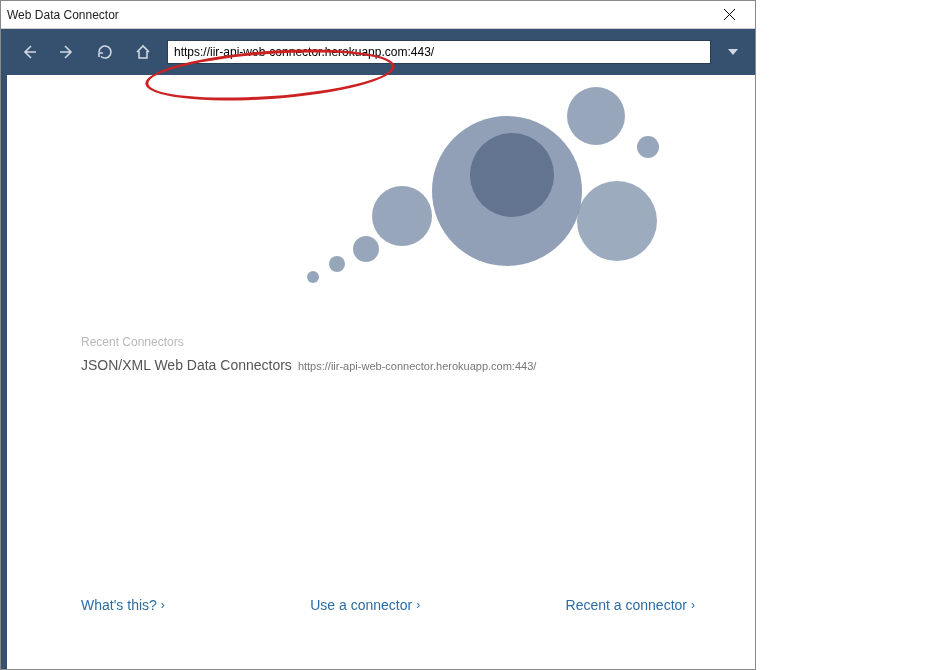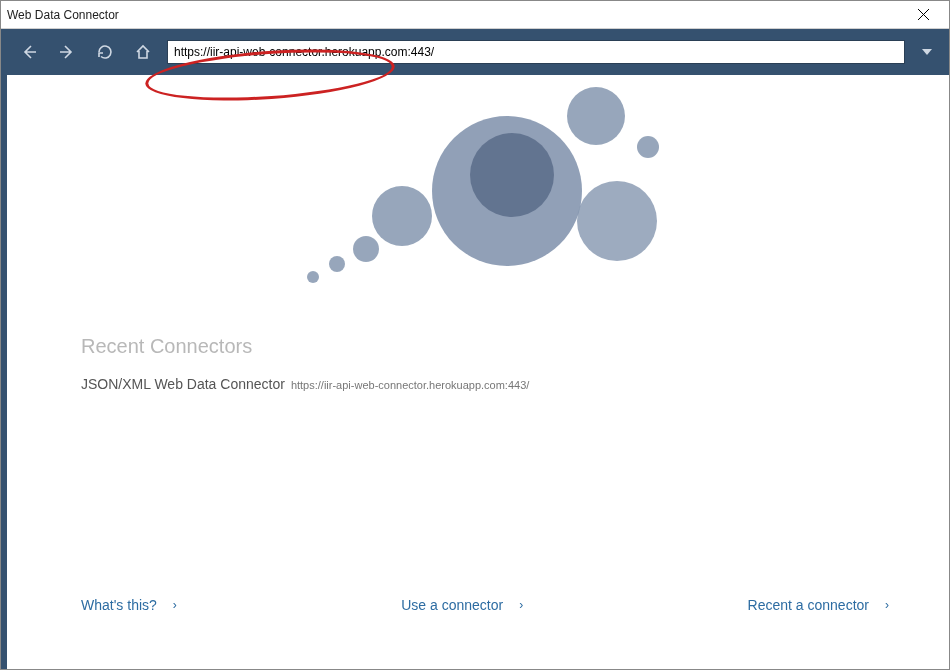--- a/index.html
+++ b/index.html
@@ -1,18 +1,18 @@
 <!DOCTYPE html>
 <html><head>
 <meta charset="utf-8">
 <style>
   * { box-sizing: border-box; margin: 0; padding: 0; }
   html, body { width: 950px; height: 670px; overflow: hidden; font-family: "Segoe UI", Arial, sans-serif; }
   .window {
-    width: 950px; height: 670px;
+    width: 756px; height: 670px;
     border: 1px solid #888;
     background: #fff;
     display: flex; flex-direction: column;
     position: relative;
   }
   .titlebar {
     height: 28px;
     background: #fff;
     display: flex; align-items: center;
     padding: 0 6px;
@@ -92,24 +92,24 @@
   .b5 { left: 145px; top: 35px;  width: 150px; height: 150px; opacity: 0.90; }
   .b5inner { position: absolute; left: 183px; top: 52px; width: 84px; height: 84px; border-radius: 50%; background: #5d6f8c; opacity: 0.9; }
   .b6 { left: 280px; top: 6px;   width: 58px; height: 58px; }
   .b7 { left: 290px; top: 100px; width: 80px; height: 80px; opacity: 0.80; }
   .b8 { left: 350px; top: 55px;  width: 22px; height: 22px; }
   .recent-section {
     position: absolute;
     left: 74px; top: 260px; right: 60px;
   }
   .recent-heading {
-    font-size: 20px;
+    font-size: 12px;
     color: #b8b8b8;
     font-weight: 400;
-    margin-bottom: 18px;
+    margin-bottom: 8px;
   }
   .recent-item {
     display: flex; align-items: baseline; gap: 6px;
     font-size: 14px;
     color: #555;
   }
   .recent-item .item-url {
     font-size: 11px;
     color: #777;
   }
@@ -117,21 +117,21 @@
     position: absolute;
     left: 74px; right: 60px; bottom: 56px;
     display: flex;
     justify-content: space-between;
     align-items: center;
   }
   .footer-link {
     color: #2d6ca2;
     font-size: 14px;
     cursor: pointer;
-    display: flex; align-items: center; gap: 16px;
+    display: flex; align-items: center; gap: 4px;
   }
   .chev { font-size: 12px; color: #2d6ca2; }
 </style>
 </head>
 <body>
 
 <div class="window">
 
   <div class="titlebar">
     <span class="title">Web Data Connector</span>
@@ -187,21 +187,21 @@
       <div class="bubble b5"></div>
       <div class="b5inner"></div>
       <div class="bubble b7"></div>
       <div class="bubble b6"></div>
       <div class="bubble b8"></div>
     </div>
 
     <div class="recent-section">
       <div class="recent-heading">Recent Connectors</div>
       <div class="recent-item">
-        <span>JSON/XML Web Data Connector</span>
+        <span>JSON/XML Web Data Connectors</span>
         <span class="item-url">https://iir-api-web-connector.herokuapp.com:443/</span>
       </div>
     </div>
 
     <div class="footer-links">
       <div class="footer-link">
         <span>What's this?</span>
         <span class="chev">›</span>
       </div>
       <div class="footer-link">

